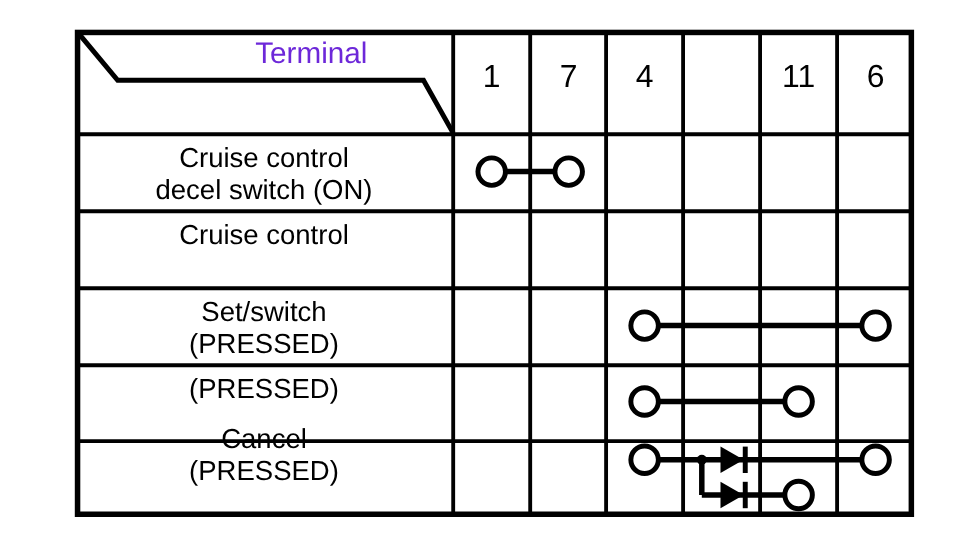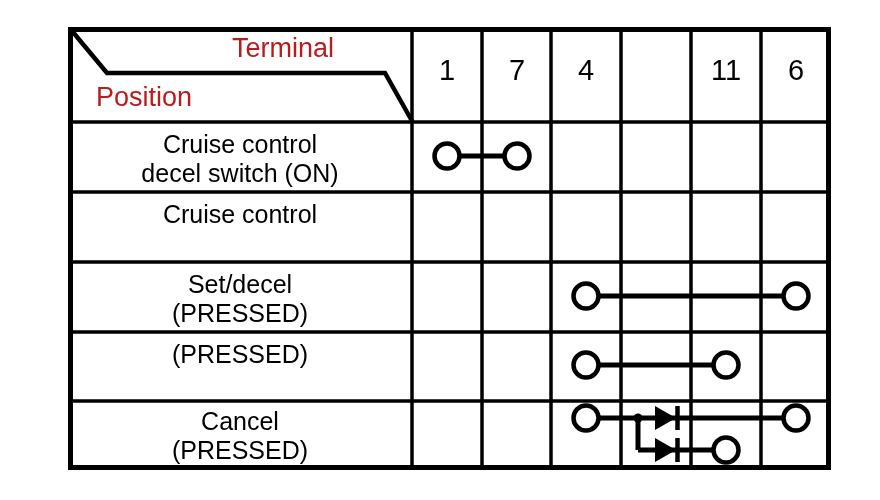--- a/index.html
+++ b/index.html
@@ -32,21 +32,21 @@
   .hdr-split { stroke-width: 4.5; stroke-linecap: butt; stroke-linejoin: miter; }
   .wire { stroke: #000; stroke-width: 5; fill: none; stroke-linecap: butt; }
   .term-circle { stroke: #000; stroke-width: 4.5; fill: #ffffff; }
   .diode-tri { fill: #000; stroke: none; }
   .diode-bar { stroke: #000; stroke-width: 4.5; }
   .junction-dot { fill: #000; stroke: none; }
 
   .lbl {
     position: absolute;
     font-family: "Liberation Sans", sans-serif;
-    color: #b91c1c;
+    color: #6d28d9;
     white-space: pre;
     line-height: 1.12;
   }
   .hdr-terminal {
     font-size: 27px;
     left: 232px;
     top: 33px;
   }
   .hdr-position {
     font-size: 27px;
@@ -138,41 +138,40 @@
       </g>
 
       <circle class="term-circle" cx="586" cy="418" r="12.5"></circle>
       <circle class="term-circle" cx="796" cy="418" r="12.5"></circle>
       <circle class="term-circle" cx="726" cy="450" r="12.5"></circle>
     </g>
 
   </svg>
 
   <div class="lbl hdr-terminal">Terminal</div>
-  <div class="lbl hdr-position">Position</div>
 
   <div class="col-head" style="left:412px;">1</div>
   <div class="col-head" style="left:482px;">7</div>
   <div class="col-head" style="left:551px;">4</div>
   <div class="col-head" style="left:621px;"></div>
   <div class="col-head" style="left:691px;">11</div>
   <div class="col-head" style="left:761px;">6</div>
 
   <div class="row-label" style="top:130px;">
     <span>Cruise control</span>
     <span>decel switch (ON)</span>
   </div>
   <div class="row-label" style="top:200px;">
     <span>Cruise control</span>
   </div>
   <div class="row-label" style="top:270px;">
-    <span>Set/decel</span>
+    <span>Set/switch</span>
     <span>(PRESSED)</span>
   </div>
   <div class="row-label" style="top:340px;">
     <span>(PRESSED)</span>
   </div>
-  <div class="row-label" style="top:407px;">
+  <div class="row-label" style="top:385px;">
     <span>Cancel</span>
     <span>(PRESSED)</span>
   </div>
 
 </div>
 
 </body></html>

